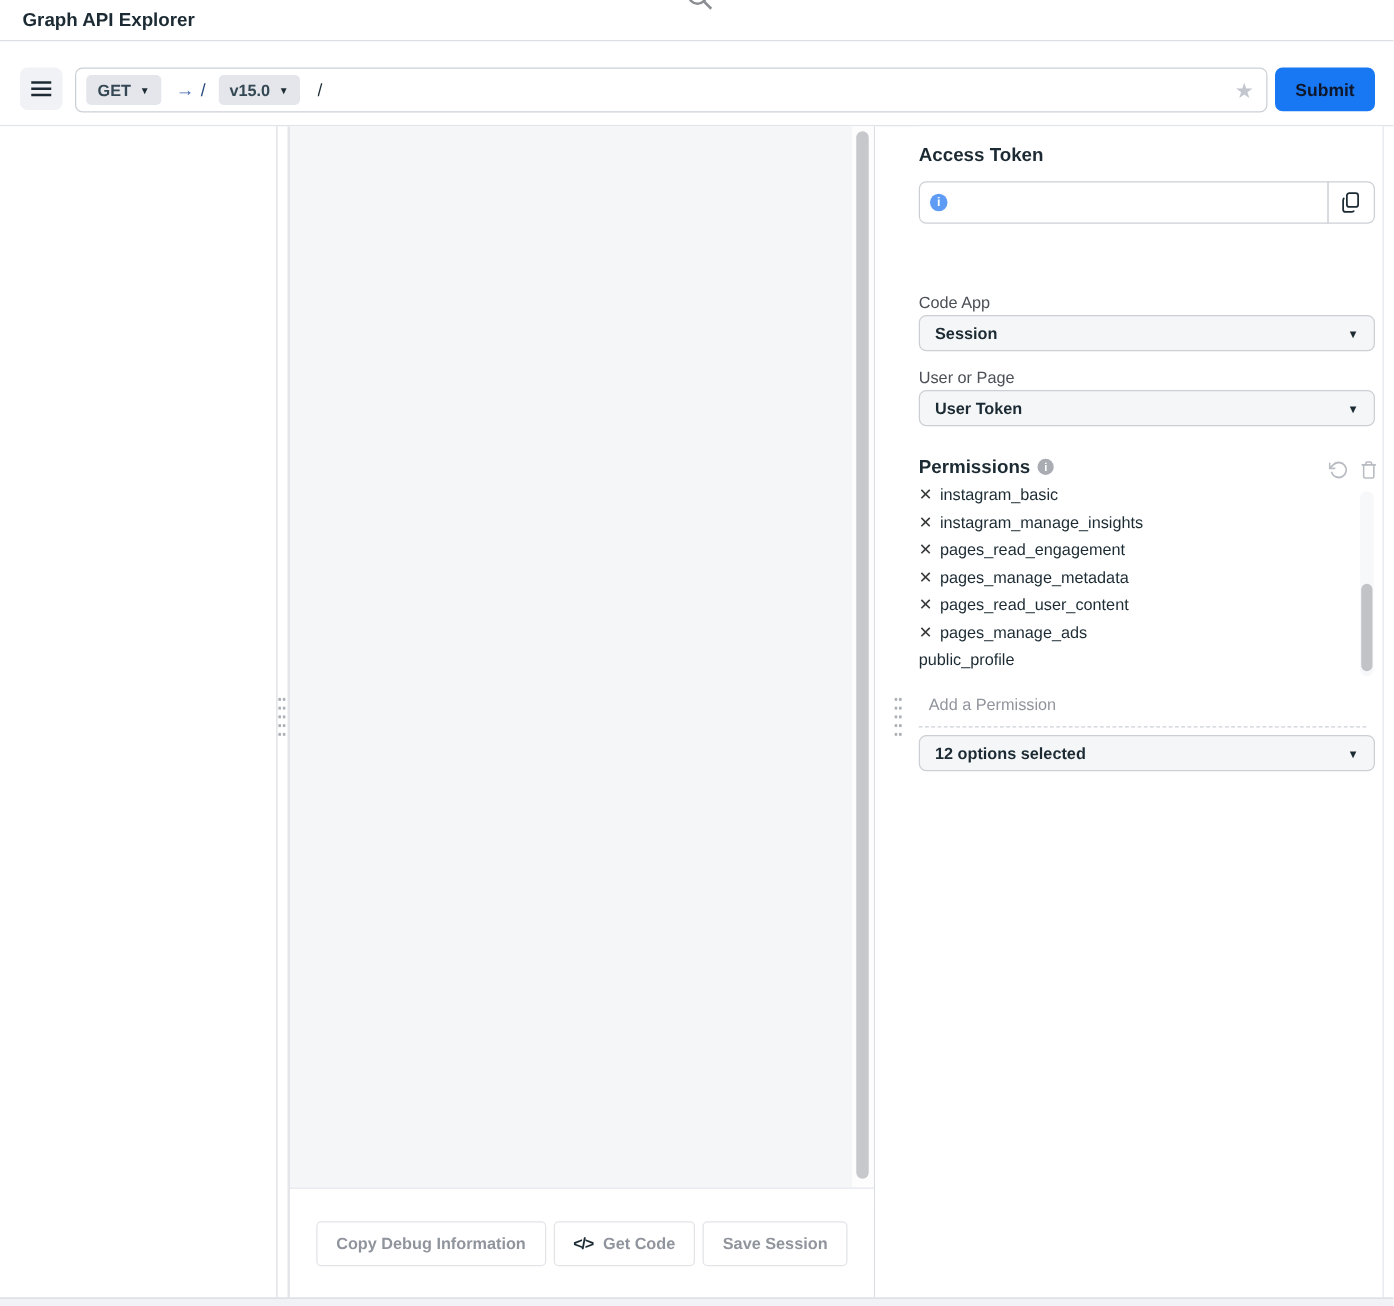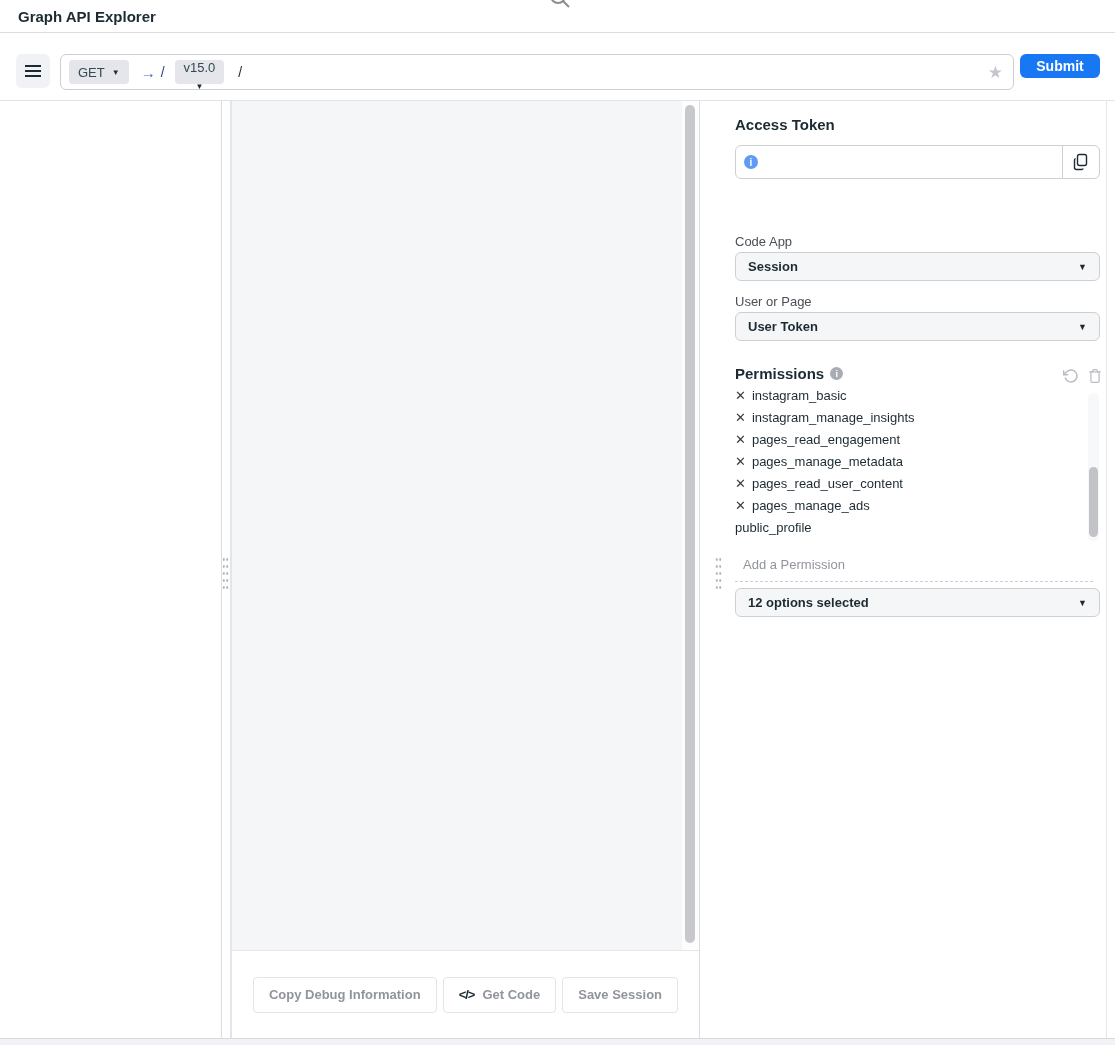--- a/index.html
+++ b/index.html
@@ -16,32 +16,32 @@
 
   
   #toolbar { left:0; top:34px; width:1115px; height:67px; background:#fff; border-bottom:1px solid #e0e3e8; }
   #menu-btn { left:16px; top:20px; width:34px; height:34px; background:#f0f2f5; border:none;
     border-radius:6px; cursor:pointer; display:flex; flex-direction:column; justify-content:center;
     align-items:center; gap:3px; }
   #menu-btn i { display:block; width:16px; height:2px; background:#1c2b33; }
   #request-bar { left:60px; top:20px; width:954px; height:36px; background:#fff;
     border:1px solid #ccd0d5; border-radius:6px; display:flex; align-items:center; }
   .chip { background:#e4e6eb; border:none; border-radius:4px; height:24px; padding:0 9px;
-    font-size:13px; font-weight:400; color:#344854; display:inline-flex; align-items:center;
+    font-size:13px; font-weight:700; color:#344854; display:inline-flex; align-items:center;
     gap:7px; cursor:pointer; }
   .chip .caret { font-size:8px; color:#1c2b33; }
   #method-chip { margin-left:8px; }
   #arrow-glyph { margin-left:12px; color:#4267b2; font-size:15px; }
   #slash-glyph { margin-left:5px; color:#29487d; font-size:14px; }
-  #version-chip { margin-left:10px;flex-direction:column; }
+  #version-chip { margin-left:10px; }
   #path-input { margin-left:14px; font-size:14px; color:#1c2b33; border:none; outline:none;
     flex:1; background:transparent; font-family:inherit; }
   #favorite-star { margin-right:10px; color:#c3c7cd; font-size:17px; cursor:pointer; line-height:1; }
-  #submit-btn { left:1020px; top:20px; width:80px; height:24px; border:none; border-radius:6px;
-    background:#1877F2; color:#ffffff; font-size:14px; font-weight:600; cursor:pointer; font-family:inherit; }
+  #submit-btn { left:1020px; top:20px; width:80px; height:35px; border:none; border-radius:6px;
+    background:#1877F2; color:#0f172a; font-size:14px; font-weight:600; cursor:pointer; font-family:inherit; }
 
   
   #sidebar { left:0; top:101px; width:222px; height:937px; background:#fff; border-right:1px solid #dadde1; }
   .grip { width:7px; height:36px; cursor:col-resize;
     background-image:radial-gradient(circle, #a8adb3 1px, transparent 1.3px);
     background-size:3.5px 7px; }
   #grip-left { left:222px; top:556px; }
   #grip-right { left:715px; top:556px; }
 
   #response-panel { left:230px; top:101px; width:470px; height:937px; background:#fff;

